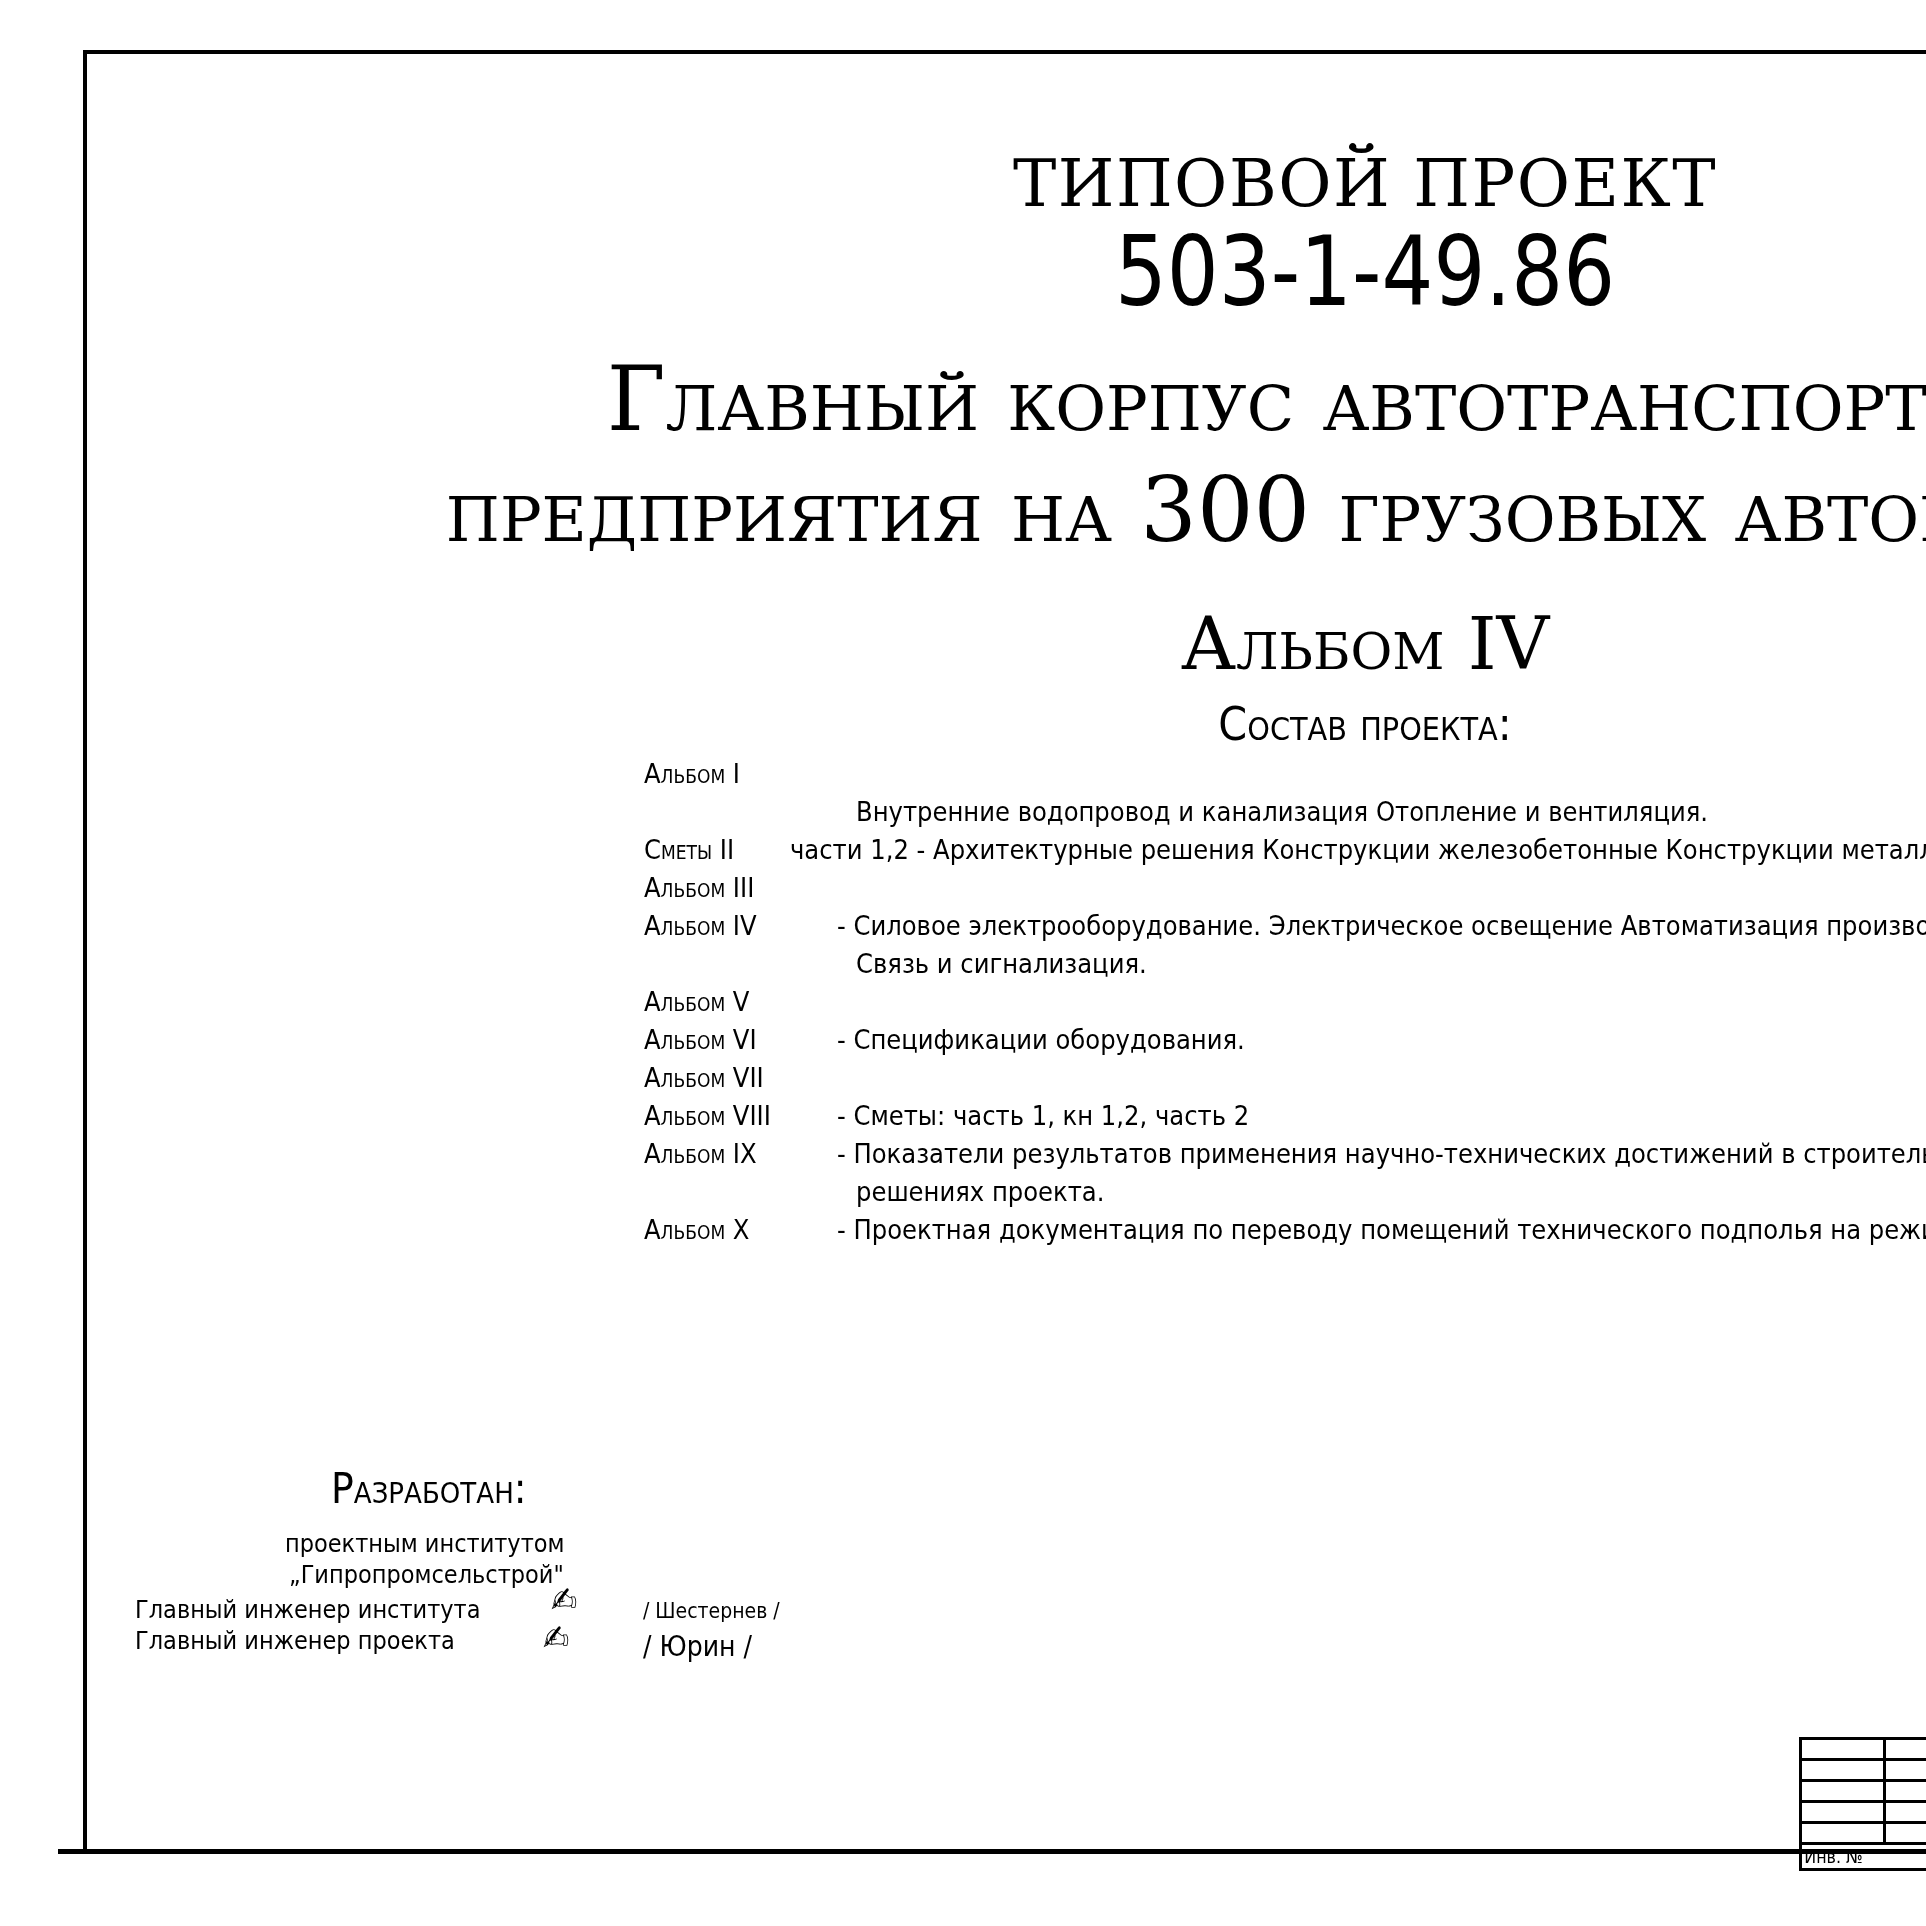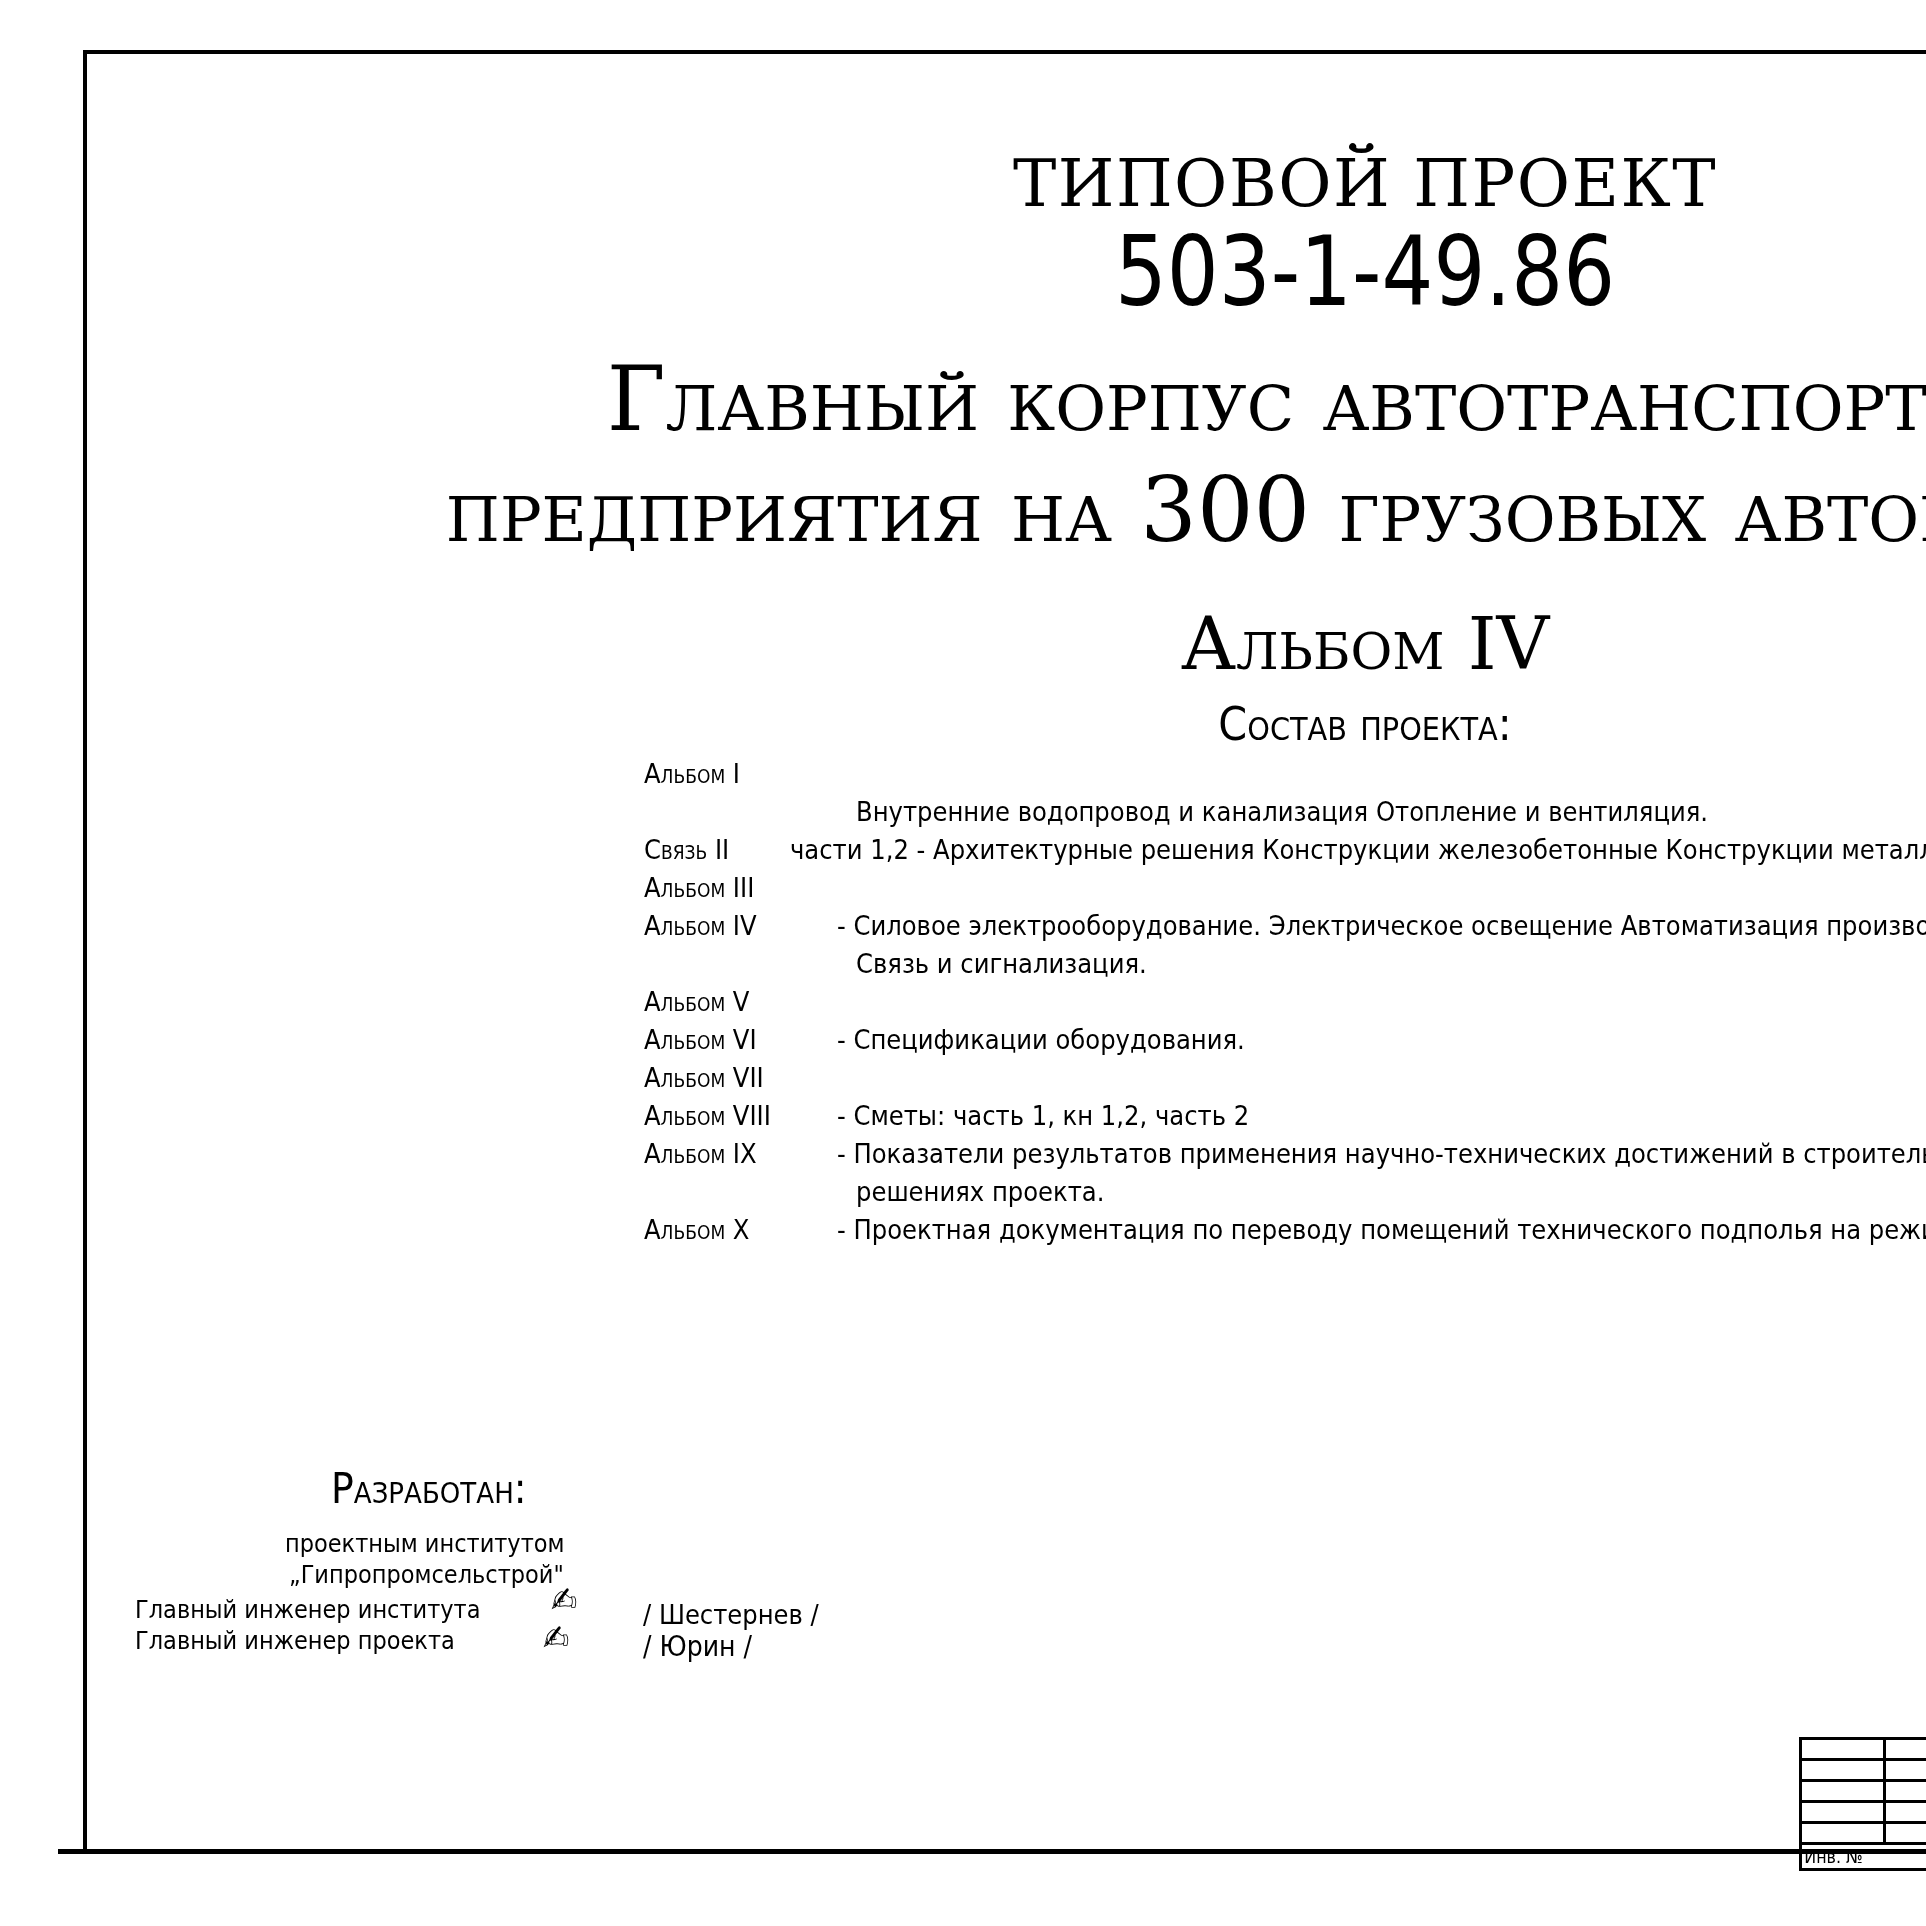--- a/index.html
+++ b/index.html
@@ -42,21 +42,21 @@
 
 <div class="list">
   <div class="row">
       <span class="lbl">Альбом I</span>
     </div>
   <div class="row">
       <span class="lbl"></span>
       <span class="txt" style="padding-left:19px">Внутренние водопровод и канализация Отопление и вентиляция.</span>
     </div>
   <div class="row">
-      <span class="lbl" style="width:146px">Связь II</span>
+      <span class="lbl" style="width:146px">Сметы II</span>
       <span class="txt">части 1,2 - Архитектурные решения Конструкции железобетонные Конструкции металлические.</span>
     </div>
   <div class="row">
       <span class="lbl">Альбом III</span>
     </div>
   <div class="row">
       <span class="lbl">Альбом IV</span>
       <span class="txt">- Силовое электрооборудование. Электрическое освещение Автоматизация производства.</span>
     </div>
   <div class="row">
@@ -90,21 +90,21 @@
       <span class="txt">- Проектная документация по переводу помещений технического подполья на режим ПРУ</span>
     </div>
 </div>
 
 <div class="dev">
   <div class="dev-title">Разработан:</div>
   <div class="dev-l" style="left:150px;top:65px">проектным институтом</div>
   <div class="dev-l" style="left:154px;top:96px">„Гипропромсельстрой"</div>
   <div class="dev-l" style="left:0;top:131px">Главный инженер института</div>
   <div class="dev-l" style="left:416px;top:116px;font-size:35px;font-style:italic">✍</div>
-  <div class="dev-l" style="left:508px;top:135px;font-size:27px">/ Шестернев /</div>
+  <div class="dev-l" style="left:508px;top:135px;font-size:21px">/ Шестернев /</div>
   <div class="dev-l" style="left:0;top:162px">Главный инженер проекта</div>
   <div class="dev-l" style="left:408px;top:154px;font-size:35px;font-style:italic">✍</div>
   <div class="dev-l" style="left:508px;top:166px;font-size:28px">/ Юрин /</div>
 </div>
 
 <div class="appr">
   
   
   
   

